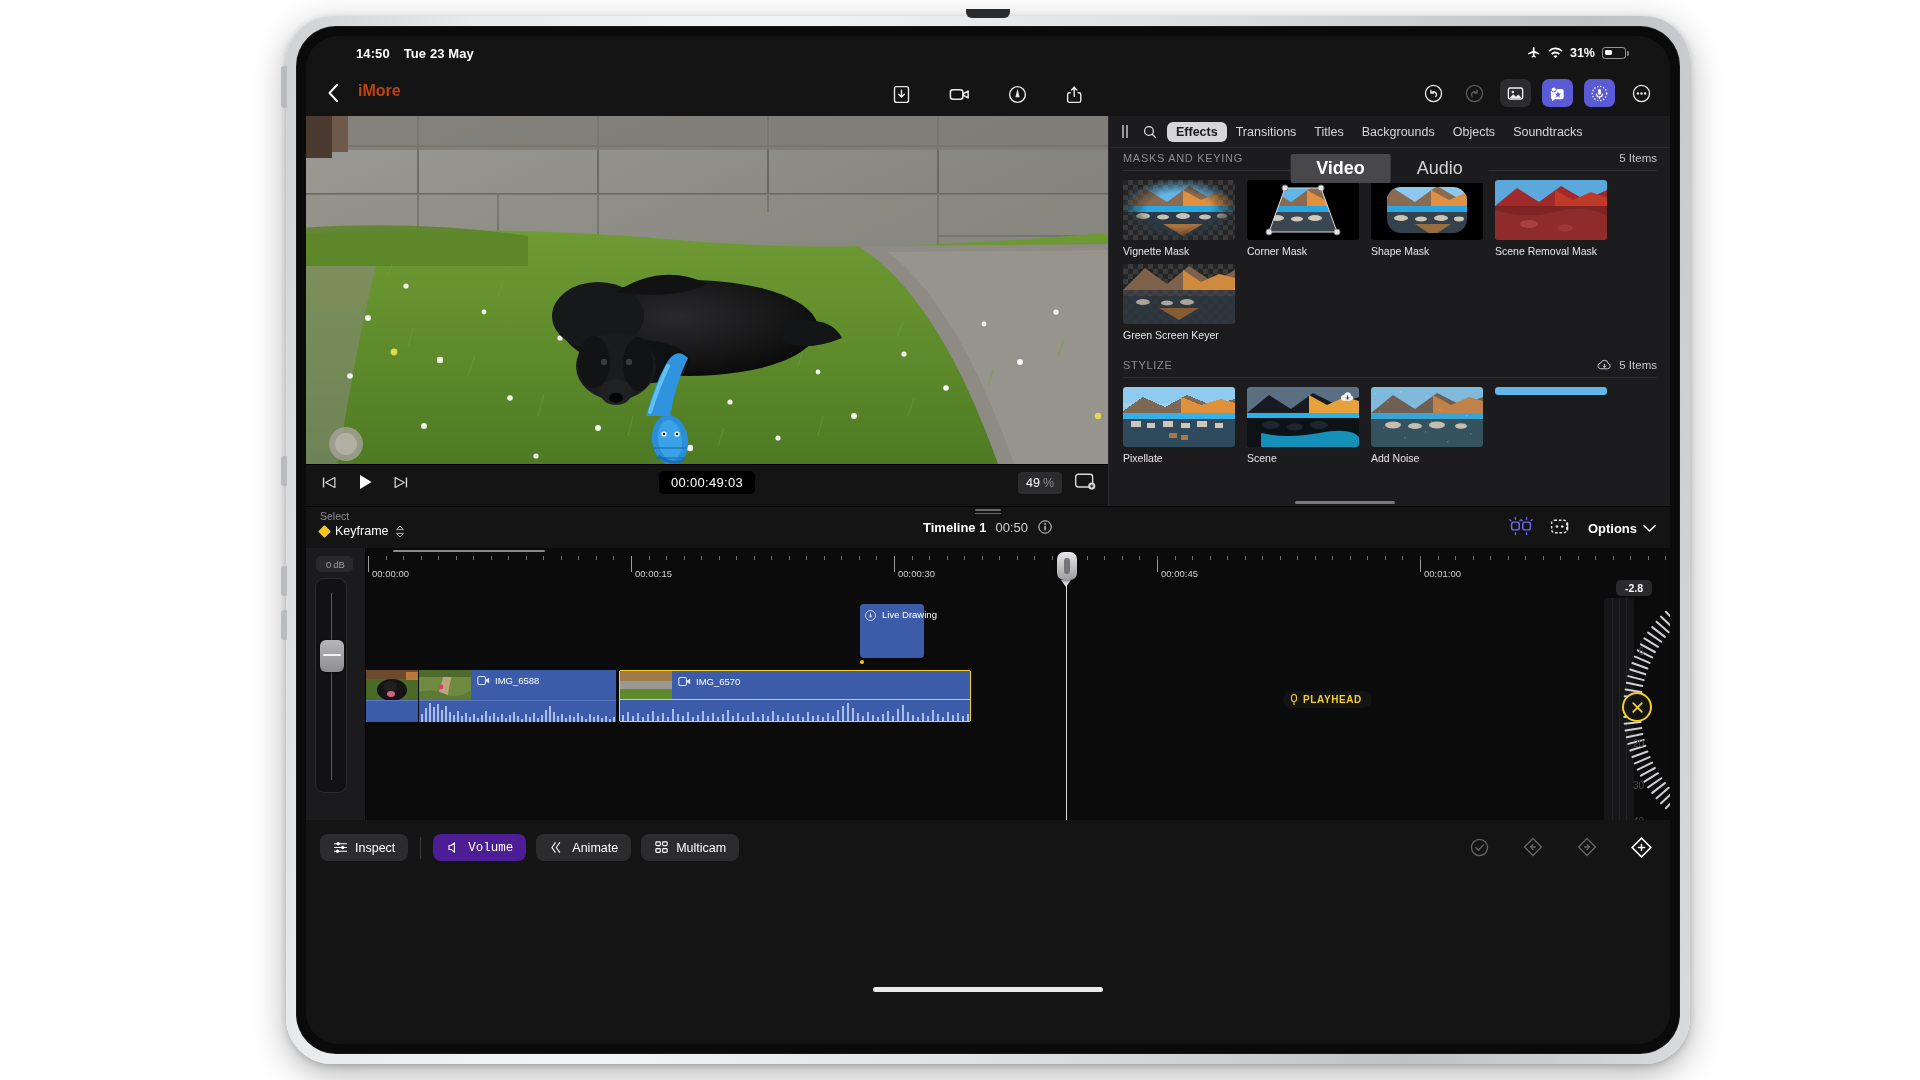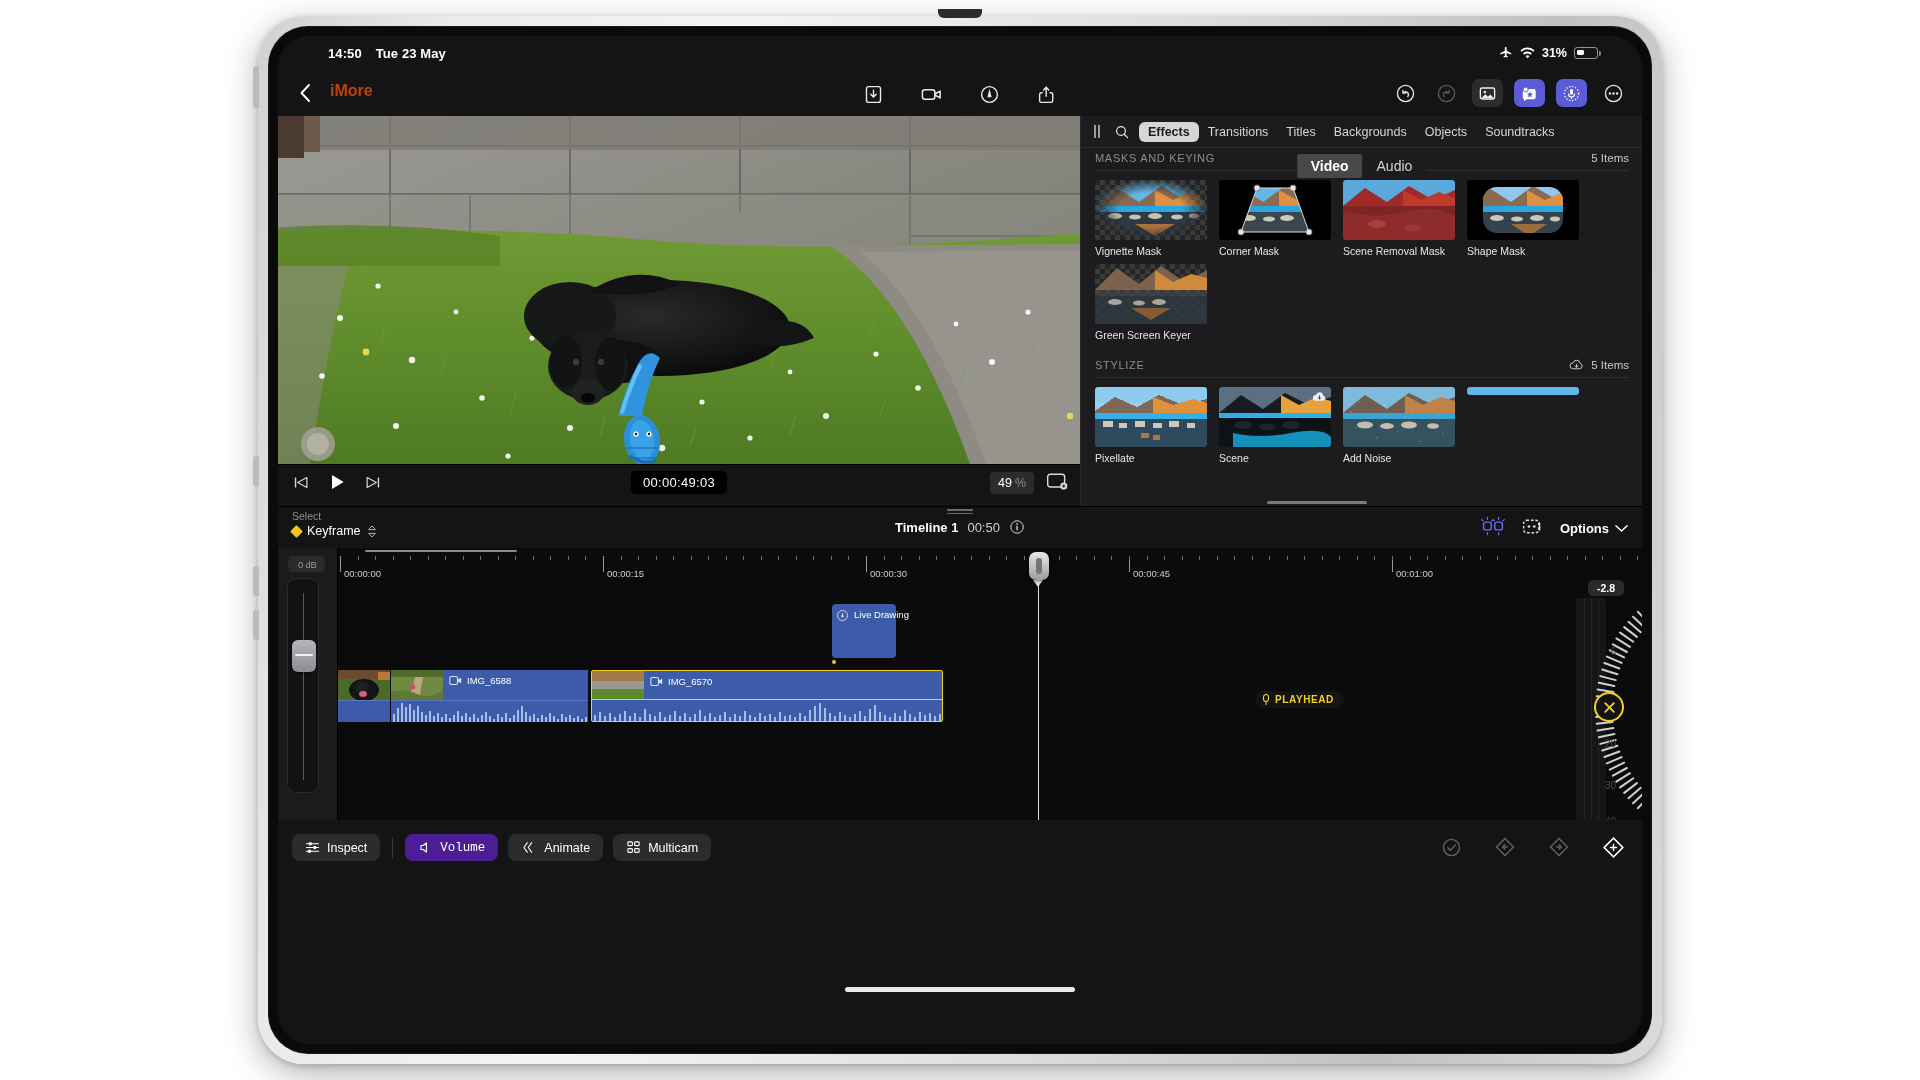--- a/index.html
+++ b/index.html
@@ -1,20 +1,20 @@
 <!DOCTYPE html>
 <html><head>
 <meta charset="utf-8">
 <style>
   * { margin:0; padding:0; box-sizing:border-box; }
   html,body { width:1920px; height:1080px; overflow:hidden; background:#ffffff;
     font-family:"Liberation Sans", sans-serif; -webkit-font-smoothing:antialiased; }
 
   
-  #stage { position:relative; width:1570px; height:1080px; background:#ffffff; }
+  #stage { position:relative; width:1570px; height:1080px; background:#ffffff;margin-left:28px; }
 
   .ipad-body {
     position:absolute; left:258px; top:16px; width:1404px; height:1048px;
     border-radius:46px;
     background:linear-gradient(100deg,#cfd1d3 0%,#e9eaec 12%,#f3f4f5 30%,#dcdee0 58%,#bfc1c4 82%,#d8dadc 100%);
     box-shadow:0 10px 34px rgba(0,0,0,.30), 0 2px 6px rgba(0,0,0,.18);
   }
   .ipad-inner {
     position:absolute; left:268px; top:26px; width:1384px; height:1028px;
     border-radius:40px; background:#0a0a0a;
@@ -85,21 +85,21 @@
   .br-tabs { position:relative; height:32px; display:flex; align-items:center; gap:0;
     padding-left:8px; border-bottom:1px solid #2a2a2c; }
   .grip { width:16px; display:flex; justify-content:center; cursor:pointer; }
   .grip i { display:block; width:1.6px; height:13px; background:#9a9a9e; margin:0 1.2px; }
   .br-search { width:34px; display:flex; justify-content:center; align-items:center; cursor:pointer; }
   .br-tab { font-size:12.5px; color:#d6d6d8; padding:3px 9px; border-radius:6px; cursor:pointer;
     white-space:nowrap; }
   .br-tab.on { background:#d6d6d8; color:#1c1c1e; font-weight:bold; }
   .seg { position:absolute; left:50%; top:38px; transform:translateX(-50%); display:flex;
     background:#1c1c1e; border-radius:7px; z-index:5; }
-  .seg div { font-size:14px; padding:4px 14px; border-radius:2px; color:#d4d4d6; cursor:pointer; }
+  .seg div { font-size:18px; padding:4px 26px; border-radius:2px; color:#d4d4d6; cursor:pointer; }
   .seg div.on { background:#48484a; color:#fff; font-weight:bold; }
   .br-scroll { position:absolute; left:0; top:32px; width:562px; height:358px; overflow:hidden; }
   .sec-head { display:flex; justify-content:space-between; align-items:center;
     padding:4px 14px 6px 14px; font-size:11px; color:#8e8e93; letter-spacing:.7px; }
   .sec-head .right { display:flex; align-items:center; gap:7px; color:#c8c8cc; font-size:11.5px; letter-spacing:0;}
   .hr { height:1px; background:#2e2e30; margin:0 14px; }
   .grid { display:flex; flex-wrap:wrap; gap:7px 12px; padding:9px 14px 4px 14px; }
   .cell { width:112px; cursor:pointer; }
   .thumb { width:112px; height:60px; border-radius:3px; overflow:hidden; position:relative; background:#000; }
   .cell .cap { font-size:10.5px; color:#e6e6e8; margin-top:5px; white-space:nowrap; overflow:hidden; }
@@ -553,34 +553,20 @@
                     <circle cx="74" cy="8" r="3"></circle>
                     <circle cx="22" cy="52" r="3"></circle>
                     <circle cx="90" cy="52" r="3"></circle>
                   </g>
                   <path d="M38 8 H74 L90 52 H22Z" fill="none" stroke="#dcdce0" stroke-width="1"></path>
                 </svg>
             </div>
             <div class="cap">Corner Mask</div>
           </div>
           <div class="cell">
-            <div class="thumb">
-              <svg width="112" height="60" viewBox="0 0 112 60">
-                  <rect width="112" height="26" fill="#5aa8dc"></rect>
-                  <path d="M0 26 L22 8 L44 22 L66 6 L90 20 L112 10 V26Z" fill="#a02a2a"></path>
-                  <path d="M60 10 L78 20 L96 12 L112 18 V26 H60Z" fill="#c03a2a"></path>
-                  <rect y="26" width="112" height="34" fill="#7e2424"></rect>
-                  <path d="M0 30 Q30 40 60 32 T112 36 V60 H0Z" fill="#8e2c2c"></path>
-                  <ellipse cx="34" cy="44" rx="9" ry="4" fill="#a84040"></ellipse>
-                  <ellipse cx="70" cy="48" rx="8" ry="3.4" fill="#9c3838"></ellipse>
-                </svg>
-            </div>
-            <div class="cap">Scene Removal Mask</div>
-          </div>
-          <div class="cell">
             <div class="thumb" style="background:#000;">
               <svg width="112" height="60" viewBox="0 0 112 60">
                   <defs>
                     <clipPath id="rr">
                       <rect x="16" y="7" width="80" height="46" rx="14"></rect>
                     </clipPath>
                   </defs>
                   <g clip-path="url(#rr)">
                     <rect width="112" height="26" fill="#8ec8ee"></rect>
                     <path d="M0 26 L22 8 L44 22 L66 6 L90 20 L112 10 V26Z" fill="#8a6a50"></path>
@@ -591,20 +577,34 @@
                       <ellipse cx="30" cy="38" rx="7" ry="3"></ellipse>
                       <ellipse cx="50" cy="39" rx="6" ry="2.6"></ellipse>
                       <ellipse cx="70" cy="38" rx="7" ry="3"></ellipse>
                       <ellipse cx="88" cy="39" rx="5" ry="2.4"></ellipse>
                     </g>
                     <path d="M44 44 L62 56 L80 44Z" fill="#e08a36" opacity=".6"></path>
                   </g>
                 </svg>
             </div>
             <div class="cap">Shape Mask</div>
+          </div>
+          <div class="cell">
+            <div class="thumb">
+              <svg width="112" height="60" viewBox="0 0 112 60">
+                  <rect width="112" height="26" fill="#5aa8dc"></rect>
+                  <path d="M0 26 L22 8 L44 22 L66 6 L90 20 L112 10 V26Z" fill="#a02a2a"></path>
+                  <path d="M60 10 L78 20 L96 12 L112 18 V26 H60Z" fill="#c03a2a"></path>
+                  <rect y="26" width="112" height="34" fill="#7e2424"></rect>
+                  <path d="M0 30 Q30 40 60 32 T112 36 V60 H0Z" fill="#8e2c2c"></path>
+                  <ellipse cx="34" cy="44" rx="9" ry="4" fill="#a84040"></ellipse>
+                  <ellipse cx="70" cy="48" rx="8" ry="3.4" fill="#9c3838"></ellipse>
+                </svg>
+            </div>
+            <div class="cap">Scene Removal Mask</div>
           </div>
           <div class="cell">
             <div class="thumb checker">
               <svg width="112" height="60" viewBox="0 0 112 60">
                   <path d="M0 26 L22 4 L44 20 L66 2 L90 18 L112 6 V26 H0Z" fill="#7e614a"></path>
                   <path d="M60 6 L78 18 L96 10 L112 14 V26 H60Z" fill="#d08a3e"></path>
                   <rect y="26" width="112" height="6" fill="#4a4a50" opacity=".6"></rect>
                   <rect y="32" width="112" height="28" fill="#2e3840" opacity=".88"></rect>
                   <g fill="#b9b2a4" opacity=".9">
                     <ellipse cx="20" cy="38" rx="7" ry="3"></ellipse>

